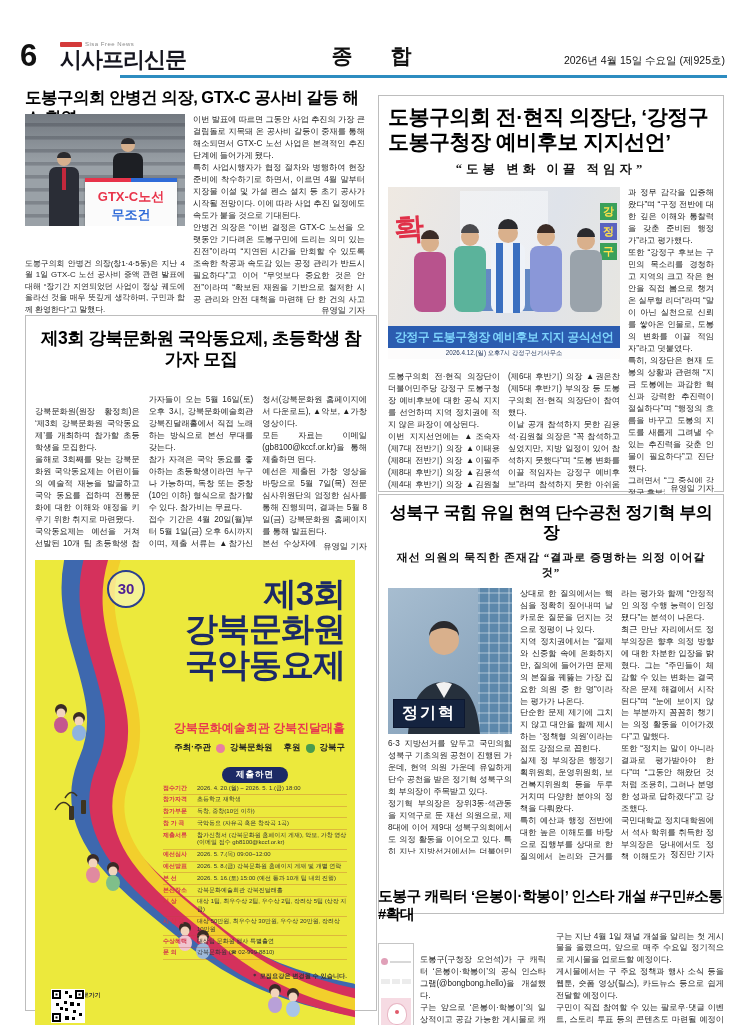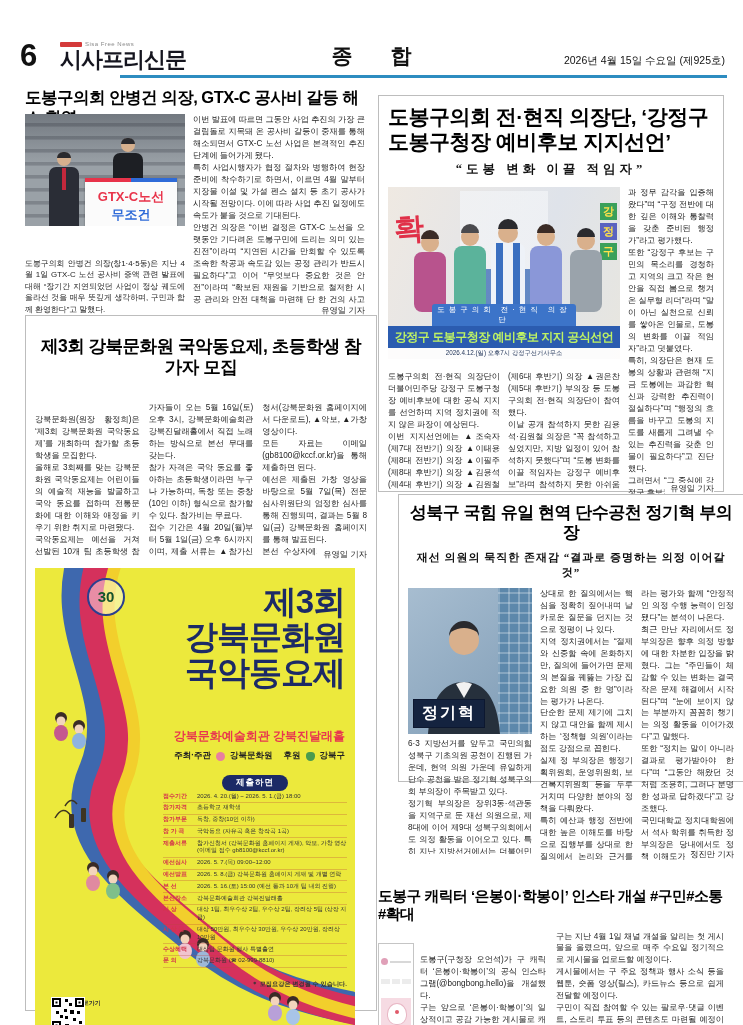--- a/index.html
+++ b/index.html
@@ -32,28 +32,28 @@
   .fig .head{width:14px;height:14px;border-radius:50%;background:#d6b08e;margin:0 auto;}
   .fig .hair{width:14px;height:6px;border-radius:7px 7px 0 0;background:#2a2a2e;margin:0 auto 0;position:relative;top:6px;}
   .fig .torso{width:30px;height:52px;border-radius:7px 7px 0 0;margin:1px auto 0;}
   #gtx-placard{left:60px;top:64px;width:92px;height:72px;background:#fbfbfb;border-top:4px solid;border-image:linear-gradient(90deg,#e8334a 50%,#2f6bd8 50%) 1;box-shadow:0 1px 2px rgba(0,0,0,.35);text-align:center;font-weight:900;line-height:1.35;padding-top:6px;box-sizing:border-box;}
   #gtx-placard .r{color:#e8334a;font-size:13px;}
   #gtx-placard .b{color:#2f6bd8;font-size:13px;}
   #gtx-cap{left:0;top:170px;width:160px;font-size:7.9px;line-height:1.45;color:#222;}
   #gtx-body{left:168px;top:26px;width:172px;height:192px;overflow:hidden;}
   #gtx-byline{right:0;bottom:2px;}
   
-  #art-fest{left:25px;top:315px;width:352px;height:696px;padding:16px 9px;}
+  #art-fest{left:25px;top:315px;width:352px;height:696px;padding:8px 9px;}
   #art-fest .hl{font-size:17.5px;text-align:center;margin-top:4px;}
   #fest-body{margin-top:24px;column-count:3;column-gap:9px;height:158px;overflow:hidden;position:relative;}
   #fest-byline{position:absolute;right:0;bottom:0;background:#fff;padding-left:6px;}
   
   #poster{position:relative;margin-top:8px;width:320px;height:478px;background:#ece93c;overflow:hidden;}
   #poster svg{position:absolute;left:0;top:0;}
-  #p-emblem{left:52px;top:10px;width:34px;height:34px;border:2.5px solid #2b3f8f;border-radius:50%;color:#14532d;font-weight:900;font-size:15px;text-align:center;line-height:34px;background:rgba(255,255,255,.45);}
+  #p-emblem{left:72px;top:10px;width:34px;height:34px;border:2.5px solid #2b3f8f;border-radius:50%;color:#4c1d95;font-weight:900;font-size:15px;text-align:center;line-height:34px;background:rgba(255,255,255,.45);}
   #p-title{right:10px;top:16px;text-align:right;font-weight:900;color:#1c2a66;font-size:33px;line-height:1.07;letter-spacing:-1px;}
   #p-date{right:10px;top:135px;font-size:17px;font-weight:900;color:#e8374f;}
   #p-venue{right:10px;top:160px;font-size:12px;font-weight:900;color:#e8374f;}
   #p-host{right:10px;top:182px;font-size:8.5px;font-weight:700;color:#222;display:flex;gap:5px;align-items:center;}
   #p-host .dot{width:9px;height:9px;border-radius:50%;display:inline-block;}
   #p-pill{left:128px;top:203px;width:184px;text-align:center;}
   #p-pill span{display:inline-block;background:#1c2a66;color:#fff;font-size:8.5px;font-weight:700;padding:2px 14px;border-radius:9px;letter-spacing:1px;}
   #p-table{left:128px;top:223px;width:184px;}
   .prow{display:flex;border-bottom:1px solid rgba(190,70,60,.3);padding:1.5px 0;}
   .plabel{width:34px;flex:0 0 34px;color:#d4354c;font-weight:700;font-size:6px;line-height:1.3;}
@@ -66,27 +66,27 @@
   #art-mayor{left:378px;top:95px;width:346px;height:397px;padding:8px 9px;}
   #art-mayor .hl{font-size:21px;}
   #art-mayor .subhl{font-size:12.5px;letter-spacing:4px;margin-top:7px;}
   .m-grid{display:grid;grid-template-columns:232px 1fr;column-gap:8px;margin-top:9px;}
   #m-photo{grid-column:1;grid-row:1;position:relative;width:232px;height:172px;overflow:hidden;background:linear-gradient(110deg,#efe9e2,#dfe3ea 60%,#e8e6df);}
   #m-photo .bigposter{position:absolute;left:72px;top:4px;width:88px;height:120px;background:linear-gradient(180deg,#f3f5f8 65%,#2e62b4 65%);opacity:.7;}
   #m-hwak{position:absolute;left:6px;top:22px;font-size:30px;font-weight:900;color:#e03048;transform:rotate(-4deg);}
   .side-tab{position:absolute;right:3px;width:17px;height:17px;color:#ffe14a;font-size:11px;font-weight:900;text-align:center;line-height:17px;}
   #m-band{position:absolute;left:0;right:0;bottom:0;}
   #m-band .b1{background:#3c74c9;color:#fff;font-size:7.5px;text-align:center;letter-spacing:4px;padding:1px 0;width:62%;margin:0 auto;border-radius:3px 3px 0 0;}
-  #m-band .b2{background:#2b5cb0;color:#bef264;font-size:12px;font-weight:900;text-align:center;padding:3px 0 2px;letter-spacing:-0.5px;}
+  #m-band .b2{background:#2b5cb0;color:#7dd3fc;font-size:12px;font-weight:900;text-align:center;padding:3px 0 2px;letter-spacing:-0.5px;}
   #m-band .b3{background:rgba(255,255,255,.88);color:#23365a;font-size:6.3px;text-align:center;padding:1px 0;}
   #m-cols2{grid-column:1;grid-row:2;column-count:2;column-gap:8px;height:128px;overflow:hidden;margin-top:12px;}
   #m-col3{grid-column:2;grid-row:1 / span 2;position:relative;height:307px;overflow:hidden;}
   #m-byline{position:absolute;right:0;bottom:0;background:#fff;padding-left:5px;}
   
-  #art-jung{left:378px;top:494px;width:346px;height:288px;padding:8px 9px;margin-left:20px;}
+  #art-jung{left:378px;top:494px;width:346px;height:420px;padding:8px 9px;}
   #art-jung .hl{font-size:17px;text-align:center;}
   #art-jung .subhl{font-size:11px;letter-spacing:1px;margin-top:6px;}
   .j-grid{display:grid;grid-template-columns:124px 1fr 1fr;column-gap:8px;margin-top:8px;}
   #j-photo{position:relative;width:124px;height:146px;overflow:hidden;background:linear-gradient(140deg,#a7bdd0,#7f9cb6);}
   #j-photo .panel{position:absolute;right:0;top:0;width:34px;height:100%;background:#5d88ab;
     background-image:repeating-linear-gradient(0deg,rgba(255,255,255,.25) 0 2px,transparent 2px 10px),repeating-linear-gradient(90deg,rgba(255,255,255,.25) 0 2px,transparent 2px 10px);}
   #j-nameplate{position:absolute;left:5px;bottom:6px;background:#14233f;border:1px solid #0d1830;color:#fff;font-size:16px;font-weight:700;font-family:"Liberation Serif",serif;padding:3px 8px;letter-spacing:2px;}
   #j-col1-txt{height:116px;overflow:hidden;margin-top:4px;}
   .j-col{height:272px;overflow:hidden;position:relative;}
   #j-byline{position:absolute;right:0;bottom:0;background:#fff;padding-left:5px;}
@@ -345,21 +345,20 @@
             <rect x="125" y="48" width="7" height="70" fill="#3a6fc0"></rect>
           <circle cx="158" cy="42" r="9" fill="#d9b08c"></circle>
             <path d="M149 38 a9 9 0 0 1 18 0 z" fill="#3a2b26"></path>
             <rect x="142" y="51" width="32" height="66" rx="8" fill="#8a97d8"></rect>
           <circle cx="198" cy="46" r="9" fill="#d9b08c"></circle>
             <path d="M189 42 a9 9 0 0 1 18 0 z" fill="#2a2a2e"></path>
             <rect x="182" y="55" width="32" height="62" rx="8" fill="#9aa3ab"></rect>
         </g>
       </svg>
       <div id="m-band">
-        <div class="b1">도봉구의회 전·현직 의장단</div>
         <div class="b2">강정구 도봉구청장 예비후보 지지 공식선언</div>
         <div class="b3">2026.4.12.(일) 오후7시 강정구선거사무소</div>
       </div>
     </div>
     <div class="body-txt jt" id="m-cols2">도봉구의회 전·현직 의장단이 더불어민주당 강정구 도봉구청장 예비후보에 대한 공식 지지를 선언하며 지역 정치권에 적지 않은 파장이 예상된다.
 이번 지지선언에는 ▲조숙자(제7대 전반기) 의장 ▲이태용(제8대 전반기) 의장 ▲이필주(제8대 후반기) 의장 ▲김용석(제4대 후반기) 의장 ▲김원철(제6대 후반기) 의장 ▲권은찬(제5대 후반기) 부의장 등 도봉구의회 전·현직 의장단이 참여했다.
 이날 공개 참석하지 못한 김용석·김원철 의장은 “꼭 참석하고 싶었지만, 지방 일정이 있어 참석하지 못했다”며 “도봉 변화를 이끌 적임자는 강정구 예비후보”라며 참석하지 못한 아쉬움을 전해 왔다.
 과거 도봉구의회 의장 및 부의장으로서 지방의회를 이끌며 지역 현안을 수행하며 도봉의 살림살이를 책임지고 지역 발전을 위해 구민과 함께 발로 뛰어왔다”며 “이러한 경험을 토대로 도봉의 미래를 위한 최선의 선택이 무엇인지 깊이 고민한 끝에 이번 결정을 내리게 됐다”고 밝혔다.
 이어 “다가오는 6월 3일 지방선거에서 도봉을 새롭게 혁신하고 중단 없는 발전을 이끌 적임자로 강정구 후보를 전폭적으로 지지한다”고 공식 선언하며, 강 후보의 강점으로 ‘준비된 리더십’을 강조했다.
 의장단은 “강정구 후보는 전국 최연소 의장이라는 상징성을 넘어, 실제 의정 운영 과정에서 뛰어난 조정 능력</div>

